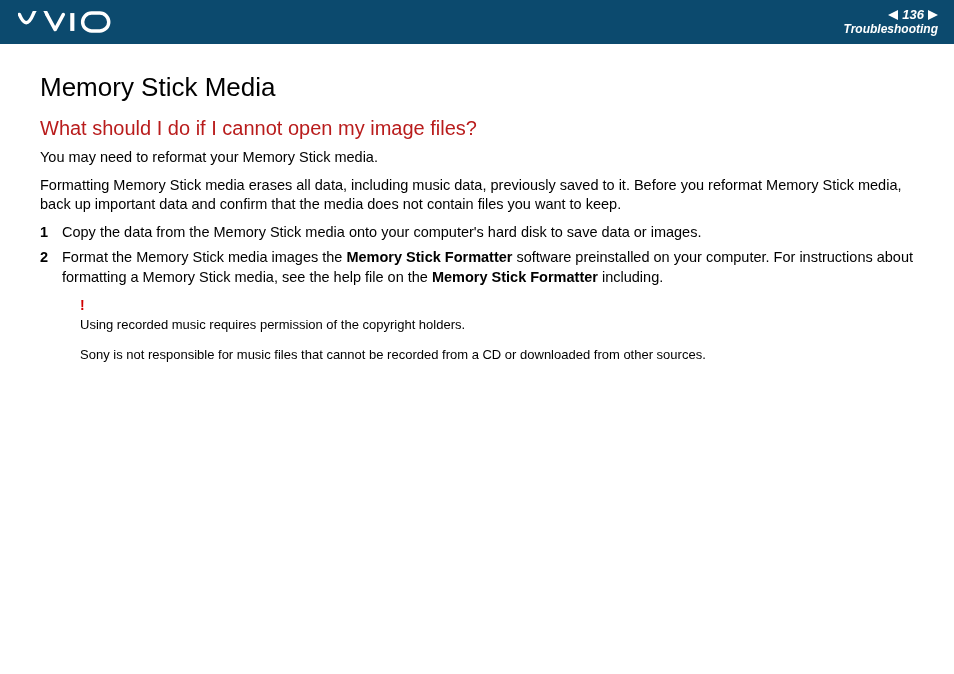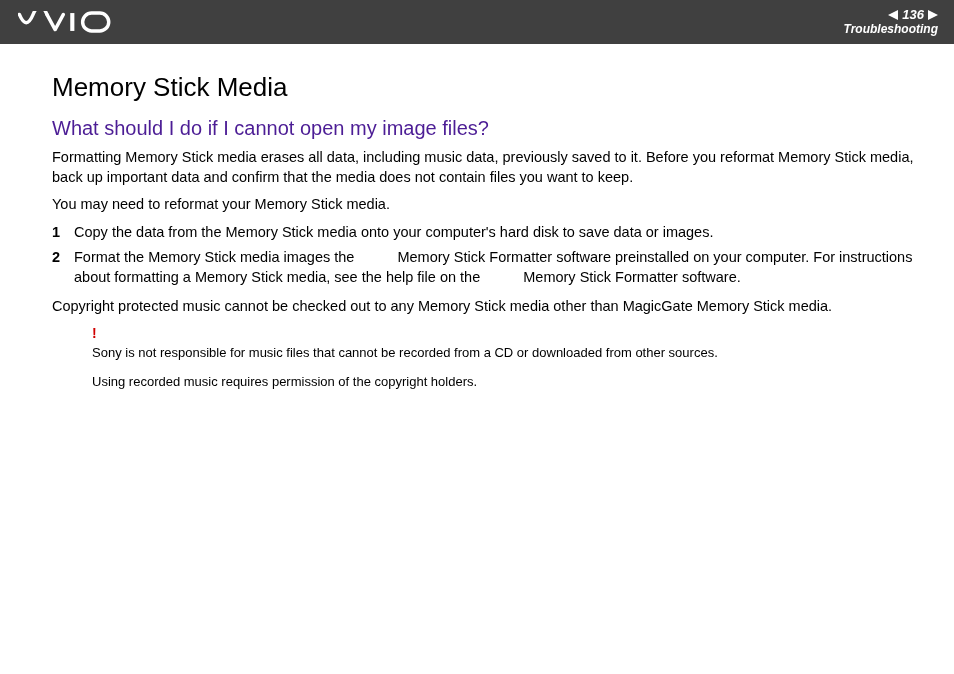--- a/index.html
+++ b/index.html
@@ -5,21 +5,21 @@
   * { margin: 0; padding: 0; box-sizing: border-box; }
   body {
     width: 954px;
     height: 674px;
     font-family: Arial, Helvetica, sans-serif;
     background: #fff;
     color: #000;
     overflow: hidden;
   }
   .header {
-    background: #404040;
+    background: #0c4a6e;
     color: #fff;
     height: 44px;
     display: flex;
     align-items: center;
     justify-content: space-between;
     padding: 0 16px 0 18px;
   }
   .logo {
     display: flex;
     align-items: center;
@@ -56,29 +56,29 @@
     border-top: 5px solid transparent;
     border-bottom: 5px solid transparent;
     border-left: 10px solid #fff;
   }
   .section-label {
     font-size: 12px;
     font-weight: bold;
     font-style: italic;
   }
   .content {
-    padding: 28px 40px 0 52px;
+    padding: 28px 40px 0 40px;
   }
   h1 {
     font-size: 26px;
     font-weight: 400;
     margin-bottom: 14px;
   }
   h2 {
-    color: #4c1d95;
+    color: #b91c1c;
     font-size: 20px;
     font-weight: 400;
     margin-bottom: 8px;
     margin-top: 14px;
   }
   p {
     font-size: 14.5px;
     line-height: 1.35;
     margin-bottom: 8px;
   }
@@ -107,21 +107,21 @@
     margin-bottom: 6px;
   }
   ol.steps .num {
     font-weight: bold;
     width: 22px;
     flex-shrink: 0;
   }
   ol.steps .step-text {
     flex: 1;
   }
-  .bold { font-weight: normal; margin-left: 39px; }
+  .bold { font-weight: bold; }
 </style>
 </head>
 <body>
 
 <div class="header">
   <div class="logo">
     <svg viewBox="0 0 160 30" width="110" height="22">
       <path d="M2 4 Q 12 28 22 4 Q 32 -20 42 4" stroke="#fff" stroke-width="5" fill="none" stroke-linecap="round"></path>
       <path d="M42 4 L54 26 L66 4" stroke="#fff" stroke-width="5" fill="none" stroke-linecap="round" stroke-linejoin="round"></path>
       <rect x="76" y="2" width="6" height="26" fill="#fff"></rect>
@@ -135,33 +135,32 @@
       <span class="tri tri-right"></span>
     </div>
     <div class="section-label">Troubleshooting</div>
   </div>
 </div>
 
 <div class="content">
   <h1>Memory Stick Media</h1>
 
   <h2>What should I do if I cannot open my image files?</h2>
+  <p>You may need to reformat your Memory Stick media.</p>
   <p>Formatting Memory Stick media erases all data, including music data, previously saved to it. Before you reformat Memory Stick media, back up important data and confirm that the media does not contain files you want to keep.</p>
-  <p>You may need to reformat your Memory Stick media.</p>
   <ol class="steps">
     <li>
       <span class="num">1</span>
       <span class="step-text">Copy the data from the Memory Stick media onto your computer's hard disk to save data or images.</span>
     </li>
     <li>
       <span class="num">2</span>
-      <span class="step-text"><span>Format the Memory Stick media images the </span><span class="bold">Memory Stick Formatter</span><span> software preinstalled on your computer. For instructions about formatting a Memory Stick media, see the help file on the </span><span class="bold">Memory Stick Formatter</span><span> software.</span></span>
+      <span class="step-text"><span>Format the Memory Stick media images the </span><span class="bold">Memory Stick Formatter</span><span> software preinstalled on your computer. For instructions about formatting a Memory Stick media, see the help file on the </span><span class="bold">Memory Stick Formatter</span><span> including.</span></span>
     </li>
   </ol>
 
-  <p>Copyright protected music cannot be checked out to any Memory Stick media other than MagicGate Memory Stick media.</p>
   <div class="warn-block">
     <div class="warn-mark">!</div>
+    <div class="warn-text">Using recorded music requires permission of the copyright holders.</div>
     <div class="warn-text">Sony is not responsible for music files that cannot be recorded from a CD or downloaded from other sources.</div>
-    <div class="warn-text">Using recorded music requires permission of the copyright holders.</div>
   </div>
 
 </div>
 
 </body></html>

